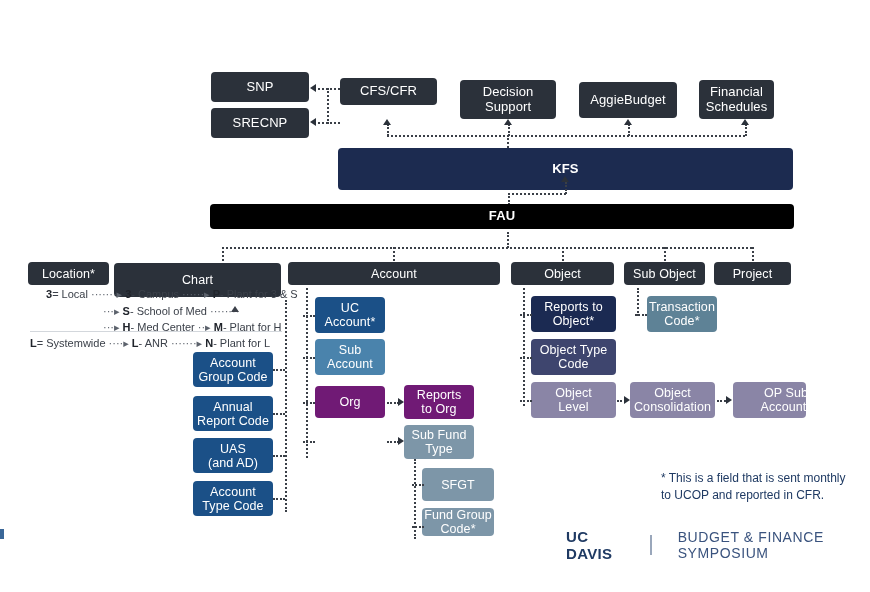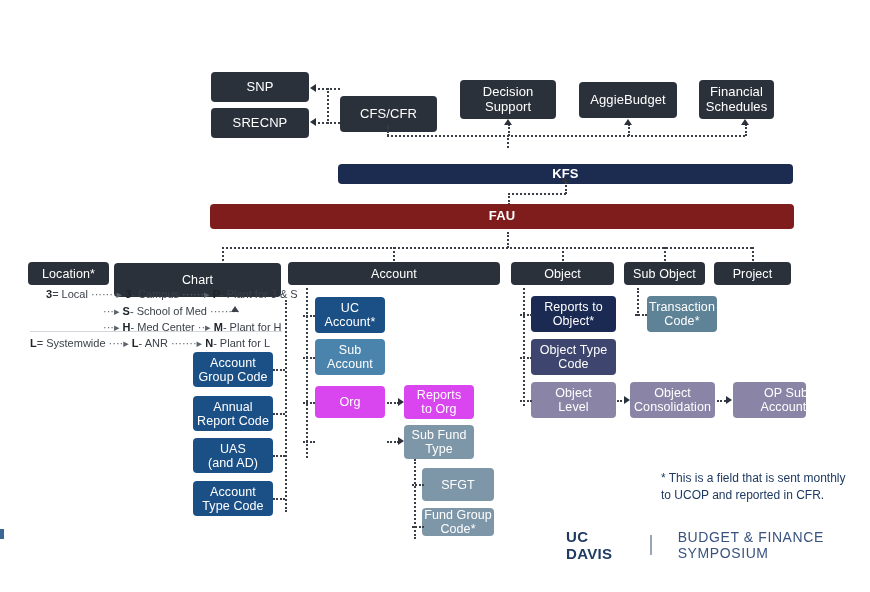--- a/index.html
+++ b/index.html
@@ -9,24 +9,24 @@
   }
   #stage{position:absolute;left:0;top:0;width:870px;height:592px;}
 
   .box{
     position:absolute;box-sizing:border-box;display:flex;align-items:center;
     justify-content:center;text-align:center;color:#ffffff;border-radius:4px;
     line-height:1.12;letter-spacing:.1px;white-space:pre-line;
   }
   .c-dark   {background:#2b313a;}
   .c-kfs    {background:#1c2b50;}
-  .c-fau    {background:#7f1d1d;text-align:right;}
+  .c-fau    {background:#000000;text-align:right;}
   .c-blue   {background:#1b5087;}
   .c-midblue{background:#4a83ac;}
-  .c-slate  {background:#d946ef;}
+  .c-slate  {background:#701a75;}
   .c-bluegy {background:#7d96a8;}
   .c-navy   {background:#1b2a52;}
   .c-slnavy {background:#3e456e;}
   .c-mauve  {background:#8a85a6;}
   .c-teal   {background:#5e8296;}
 
   .b13{font-size:13px;}
   .b12{font-size:12.5px;}
   .bold{font-weight:bold;}
 
@@ -62,39 +62,39 @@
 
   <div class="box c-dark b13" style="left:211px;top:72px;width:98px;height:30px;">SNP</div>
   <div class="box c-dark b13" style="left:211px;top:108px;width:98px;height:30px;">SRECNP</div>
 
   <div class="dot-v" style="left:327px;top:88px;height:36px;"></div>
   <div class="dot-h" style="left:318px;top:88px;width:22px;"></div>
   <div class="dot-h" style="left:318px;top:122px;width:22px;"></div>
   <div class="arw arw-l" style="left:310px;top:84px;"></div>
   <div class="arw arw-l" style="left:310px;top:118px;"></div>
 
-  <div class="box c-dark b13" style="left:340px;top:96px;width:97px;height:36px;">CFS/CFR</div>
+  <div class="box c-dark b13" style="left:340px;top:78px;width:97px;height:27px;">CFS/CFR</div>
   <div class="box c-dark b13" style="left:460px;top:80px;width:96px;height:39px;">Decision
 Support</div>
   <div class="box c-dark b13" style="left:579px;top:82px;width:98px;height:36px;">AggieBudget</div>
   <div class="box c-dark b13" style="left:699px;top:80px;width:75px;height:39px;">Financial
 Schedules</div>
 
   <div class="dot-h" style="left:387px;top:135px;width:358px;"></div>
   <div class="dot-v" style="left:387px;top:124px;height:12px;"></div>
   <div class="dot-v" style="left:508px;top:124px;height:12px;"></div>
   <div class="dot-v" style="left:628px;top:124px;height:12px;"></div>
   <div class="dot-v" style="left:745px;top:124px;height:12px;"></div>
   <div class="arw arw-u" style="left:383px;top:119px;"></div>
   <div class="arw arw-u" style="left:504px;top:119px;"></div>
   <div class="arw arw-u" style="left:624px;top:119px;"></div>
   <div class="arw arw-u" style="left:741px;top:119px;"></div>
   <div class="dot-v" style="left:507px;top:135px;height:13px;"></div>
 
-  <div class="box c-kfs b13 bold" style="left:338px;top:148px;width:455px;height:20px;margin-top:16px;">KFS</div>
+  <div class="box c-kfs b13 bold" style="left:338px;top:148px;width:455px;height:42px;">KFS</div>
 
   <div class="dot-v" style="left:565px;top:182px;height:12px;"></div>
   <div class="dot-h" style="left:508px;top:193px;width:58px;"></div>
   <div class="dot-v" style="left:508px;top:193px;height:12px;"></div>
   <div class="arw arw-u" style="left:561px;top:176px;"></div>
 
   <div class="box c-fau b13 bold" style="left:210px;top:204px;width:584px;height:25px;">FAU</div>
 
   <div class="dot-h" style="left:222px;top:247px;width:530px;"></div>
   <div class="dot-v" style="left:507px;top:232px;height:16px;"></div>

